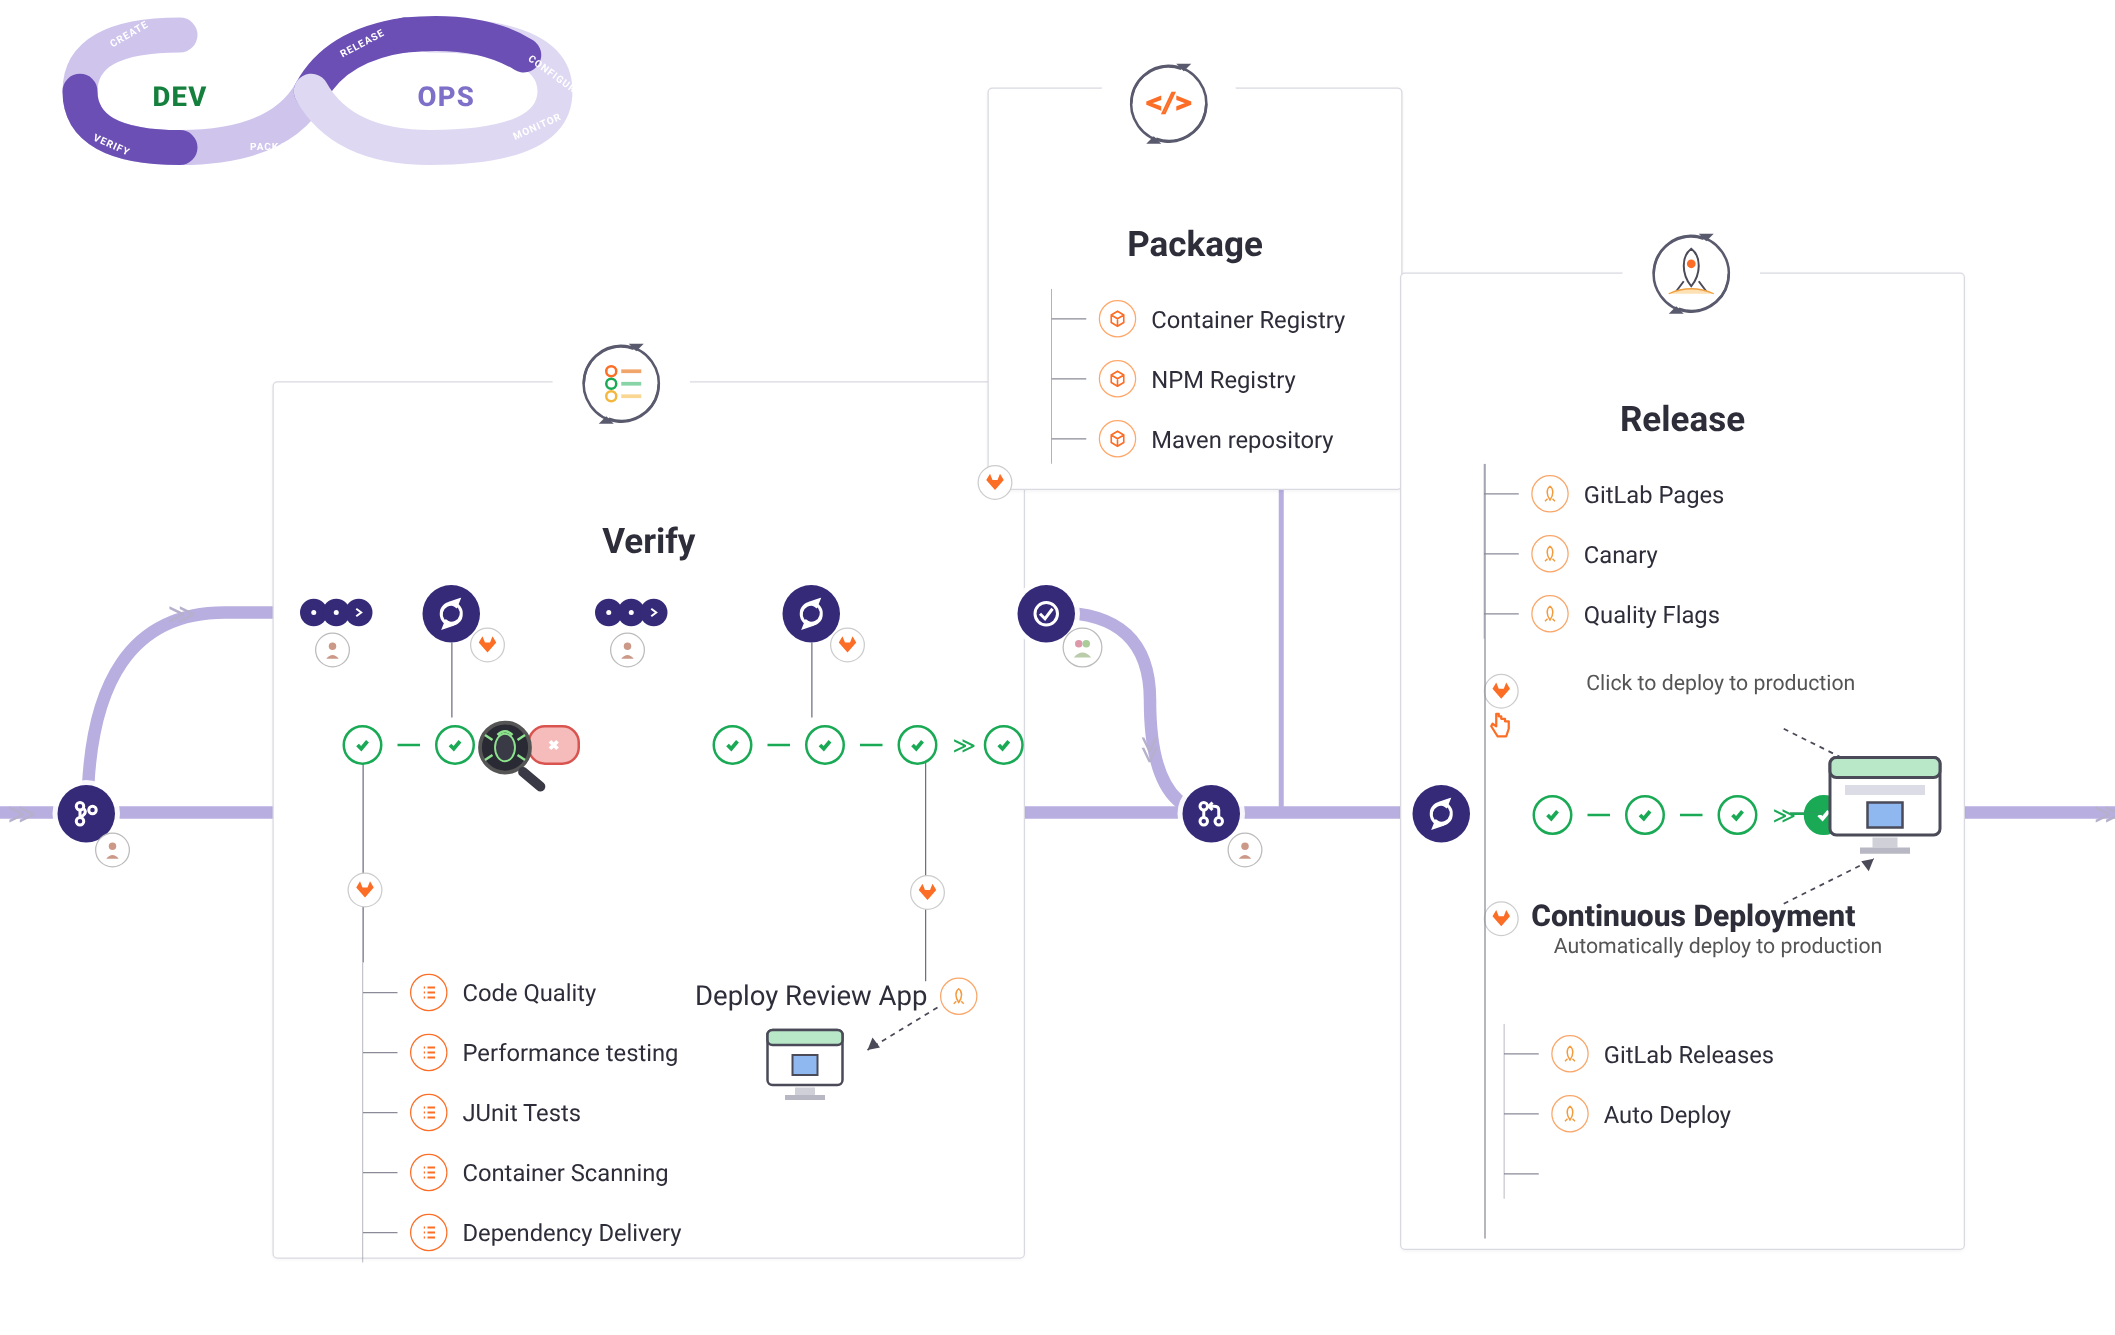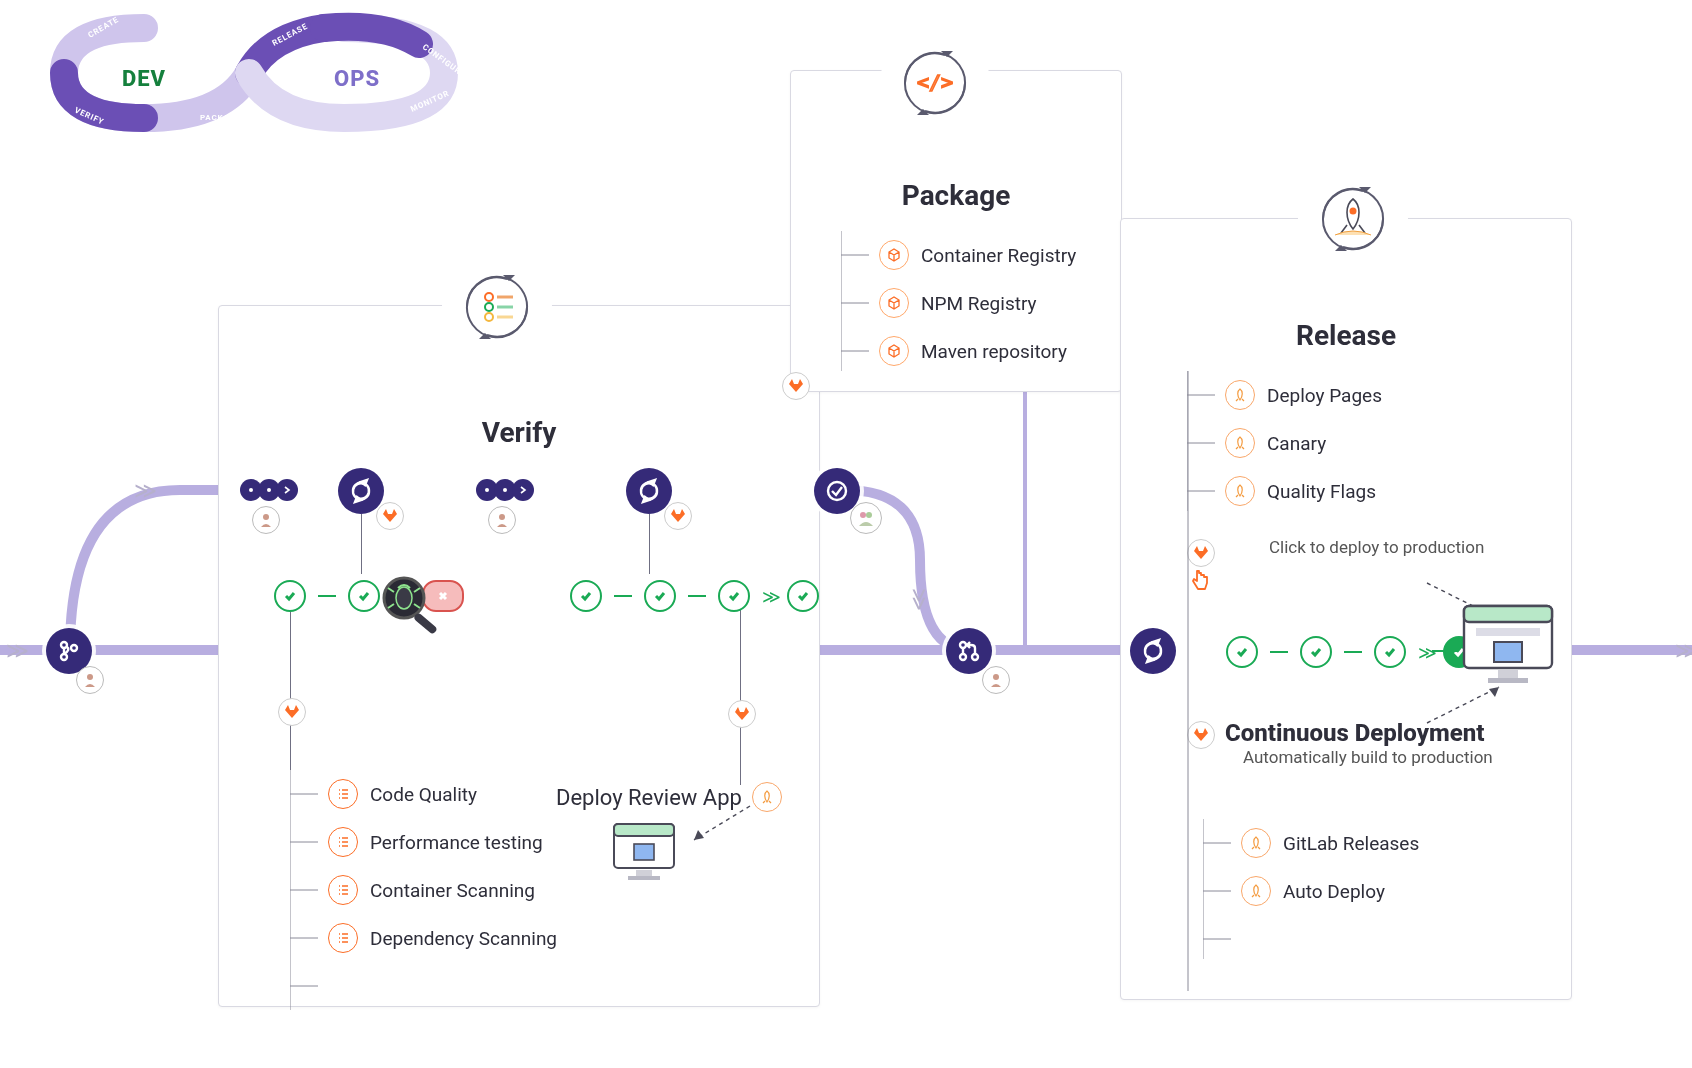--- a/index.html
+++ b/index.html
@@ -200,21 +200,21 @@
     <div class="tree" style="left:66px;top:152px;width:300px;height:150px">
       <svg class="bracket" width="40" height="150" viewBox="0 0 40 150">
           <path d="M0 0 V140 M0 24 H28 M0 72 H28 M0 120 H28" stroke="#8a8a98" stroke-width="1" fill="none"></path>
         </svg>
       <div class="item" style="margin-left:38px">
         <span class="bullet rocket">
             <svg width="14" height="14" viewBox="0 0 14 14">
               <path d="M7 1 C10 3 10 8 7 12 C4 8 4 3 7 1 Z M5 11 L3 13 M9 11 L11 13" fill="none" stroke="#f49b3f" stroke-width="1.2"></path>
             </svg>
           </span>
-        <span>Deploy Pages</span>
+        <span>GitLab Pages</span>
       </div>
       <div class="item" style="margin-left:38px">
         <span class="bullet rocket">
             <svg width="14" height="14" viewBox="0 0 14 14">
               <path d="M7 1 C10 3 10 8 7 12 C4 8 4 3 7 1 Z M5 11 L3 13 M9 11 L11 13" fill="none" stroke="#f49b3f" stroke-width="1.2"></path>
             </svg>
           </span>
         <span>Canary</span>
       </div>
       <div class="item" style="margin-left:38px">
@@ -236,21 +236,21 @@
         </svg>
     </div>
     <div class="hand-badge" style="left:64px;top:346px">
       <svg width="26" height="26" viewBox="0 0 26 26">
           <path d="M10 4 V14 L7 12 L6 14 L11 22 H18 L20 16 V10 L17 10 V8 L14 8 V6 L12 6 V4 Z" fill="none" stroke="#fc6d26" stroke-width="1.8" stroke-linejoin="round"></path>
         </svg>
     </div>
 
     <div style="position:absolute;left:104px;top:500px">
       <div class="section-title">Continuous Deployment</div>
-      <div class="section-sub" style="margin-left:18px">Automatically build to production</div>
+      <div class="section-sub" style="margin-left:18px">Automatically deploy to production</div>
     </div>
     <div class="fox-badge" style="left:66px;top:502px">
       <svg width="16" height="16" viewBox="0 0 16 16">
           <path d="M8 14 L1 6 L4 1 L6 6 H10 L12 1 L15 6 Z" fill="#fc6d26"></path>
         </svg>
     </div>
 
     <div class="tree" style="left:82px;top:600px;width:300px;height:150px">
       <svg class="bracket" width="40" height="150" viewBox="0 0 40 150">
           <path d="M0 0 V140 M0 24 H28 M0 72 H28 M0 120 H28" stroke="#8a8a98" stroke-width="1" fill="none"></path>
@@ -321,29 +321,37 @@
           </svg>
         </span>
       <span>Performance testing</span>
     </div>
     <div class="item" style="margin-left:38px">
       <span class="bullet checklist">
           <svg width="14" height="14" viewBox="0 0 14 14">
             <path d="M3 3h1M6 3h6 M3 7h1M6 7h6 M3 11h1M6 11h6" stroke="#fc6d26" stroke-width="1.6"></path>
           </svg>
         </span>
-      <span>Container Scanning</span>
+      <span>JUnit Tests</span>
     </div>
     <div class="item" style="margin-left:38px">
       <span class="bullet checklist">
           <svg width="14" height="14" viewBox="0 0 14 14">
             <path d="M3 3h1M6 3h6 M3 7h1M6 7h6 M3 11h1M6 11h6" stroke="#fc6d26" stroke-width="1.6"></path>
           </svg>
         </span>
-      <span>Dependency Scanning</span>
+      <span>Container Scanning</span>
+    </div>
+    <div class="item" style="margin-left:38px">
+      <span class="bullet checklist">
+          <svg width="14" height="14" viewBox="0 0 14 14">
+            <path d="M3 3h1M6 3h6 M3 7h1M6 7h6 M3 11h1M6 11h6" stroke="#fc6d26" stroke-width="1.6"></path>
+          </svg>
+        </span>
+      <span>Dependency Delivery</span>
     </div>
   </div>
 
   <div class="thinline" style="left:290px;top:610px;height:160px"></div>
   <div class="fox-badge" style="left:278px;top:698px">
     <svg width="16" height="16" viewBox="0 0 16 16">
         <path d="M8 14 L1 6 L4 1 L6 6 H10 L12 1 L15 6 Z" fill="#fc6d26"></path>
       </svg>
   </div>
 

